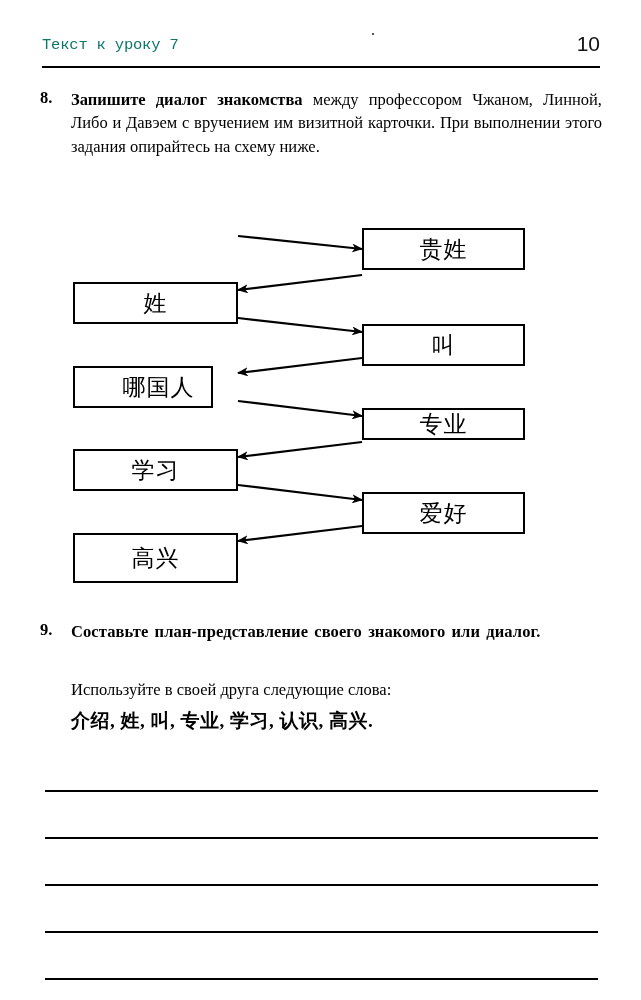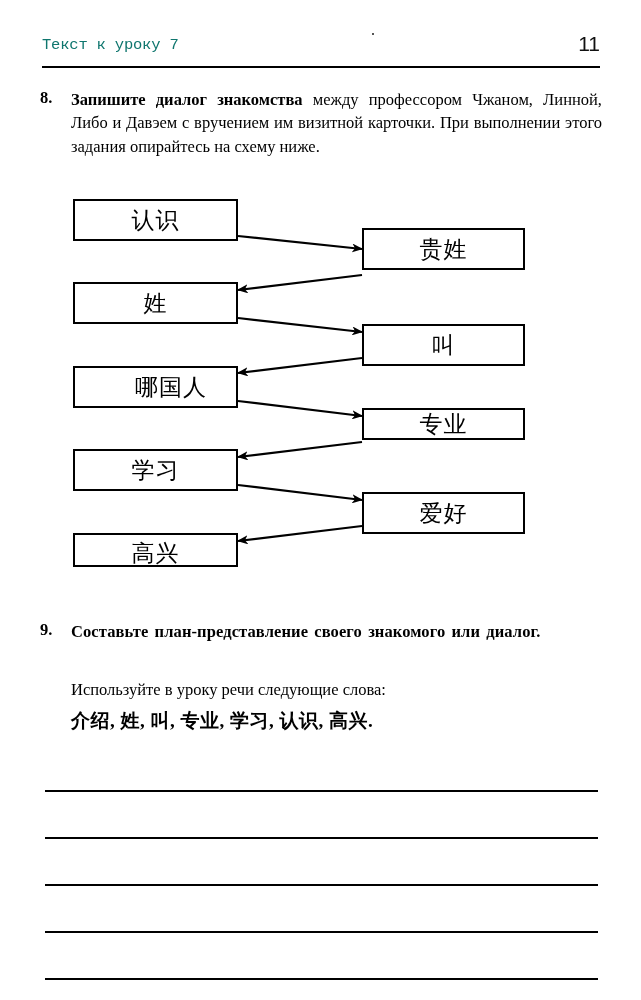--- a/index.html
+++ b/index.html
@@ -139,21 +139,21 @@
     width: 553px;
     height: 0;
     border-top: 2px solid #000;
   }
 </style>
 </head>
 <body>
 
 <div class="page-header">
   <div class="header-title">Текст к уроку 7</div>
-  <div class="header-pageno">11</div>
+  <div class="header-pageno">10</div>
 </div>
 <div class="header-rule"></div>
 <div class="speck"></div>
 
 <div class="exercise" id="ex8">
   <span class="ex-num">8.</span>
   <div class="ex-body">
     <b>Запишите диалог знакомства</b><span> между профессором Чжаном, Линной, Либо и Давэем с вручением им визитной карточки. При выполнении этого задания опирайтесь на схему ниже.</span>
   </div>
 </div>
@@ -179,33 +179,30 @@
       <line x1="238" y1="401" x2="362" y2="416"></line>
 
       <line x1="362" y1="442" x2="238" y2="457"></line>
 
       <line x1="238" y1="485" x2="362" y2="500"></line>
 
       <line x1="362" y1="526" x2="238" y2="541"></line>
     </g>
   </svg>
 
-  <div class="node" style="left:73px; top:199px; width:165px; height:42px;">
-    <span>认识</span>
-  </div>
   <div class="node" style="left:73px; top:282px; width:165px; height:42px;">
     <span>姓</span>
   </div>
-  <div class="node" style="left:73px; top:366px; width:165px; height:42px;padding-left:31px;">
+  <div class="node" style="left:73px; top:366px; width:140px; height:42px;padding-left:31px;">
     <span>哪国人</span>
   </div>
   <div class="node" style="left:73px; top:449px; width:165px; height:42px;align-items:center;">
     <span>学习</span>
   </div>
-  <div class="node" style="left:73px; top:533px; width:165px; height:34px;align-items:flex-end;">
+  <div class="node" style="left:73px; top:533px; width:165px; height:50px;">
     <span>高兴</span>
   </div>
 
   <div class="node" style="left:362px; top:228px; width:163px; height:42px;">
     <span>贵姓</span>
   </div>
   <div class="node" style="left:362px; top:324px; width:163px; height:42px;">
     <span>叫</span>
   </div>
   <div class="node" style="left:362px; top:408px; width:163px; height:32px;">
@@ -214,20 +211,20 @@
   <div class="node" style="left:362px; top:492px; width:163px; height:42px;">
     <span>爱好</span>
   </div>
 </div>
 
 <div class="exercise" id="ex9">
   <span class="ex-num">9.</span>
   <div class="ex-body">Составьте план-представление своего знакомого или диалог.</div>
 </div>
 
-<div class="sub-instruction">Используйте в уроку речи следующие слова:</div>
+<div class="sub-instruction">Используйте в своей друга следующие слова:</div>
 <div class="word-list">介绍, 姓, 叫, 专业, 学习, 认识, 高兴.</div>
 
 <div class="write-line" style="top:790px;"></div>
 <div class="write-line" style="top:837px;"></div>
 <div class="write-line" style="top:884px;"></div>
 <div class="write-line" style="top:931px;"></div>
 <div class="write-line" style="top:978px;"></div>
 
 </body></html>

